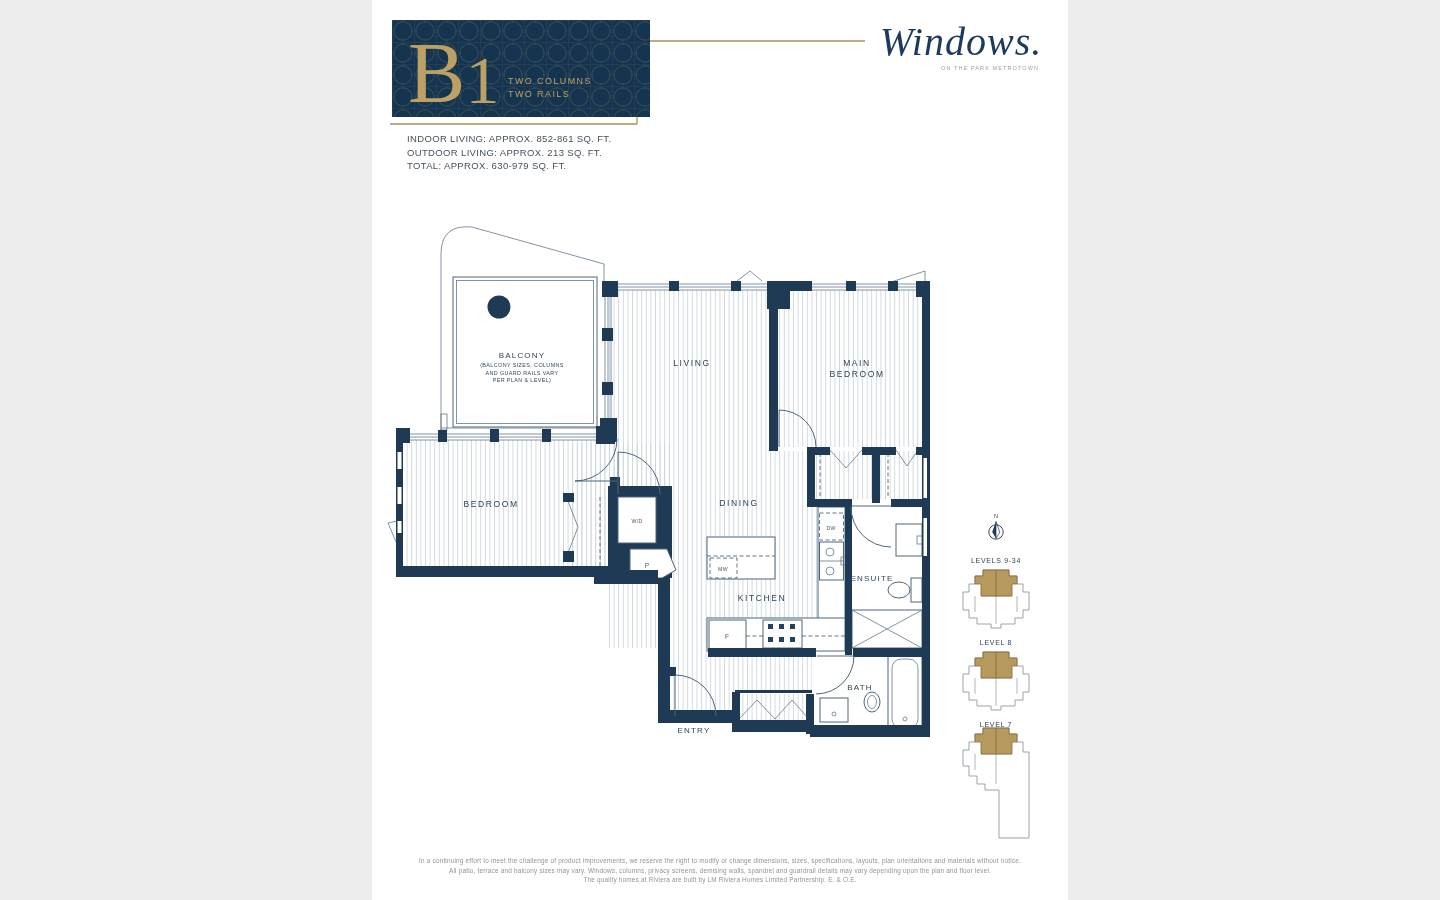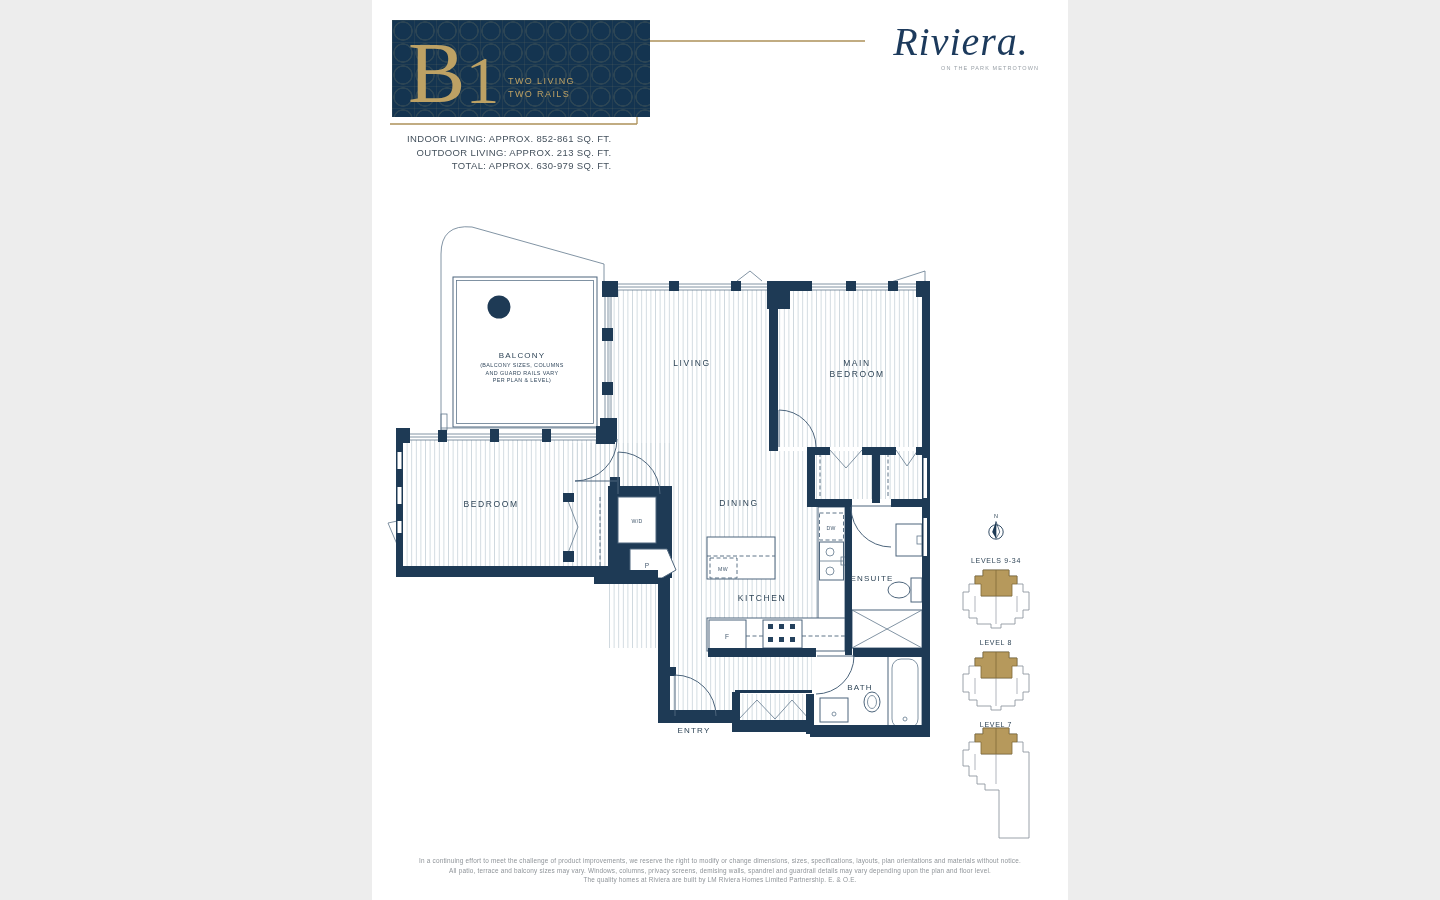--- a/index.html
+++ b/index.html
@@ -25,21 +25,21 @@
 
   
   .logo{position:absolute;left:505px;top:20px;width:168px;text-align:center;}
   .logo-brand{font-family:"Liberation Serif",serif;font-style:italic;font-size:40px;
     color:#1c3a5c;line-height:44px;letter-spacing:1px;}
   .logo-tagline{margin-top:1px;text-align:right;padding-right:6px;font-size:5.5px;
     letter-spacing:1.1px;color:#9aa1a8;}
 
   
   .stats{position:absolute;left:35px;top:132px;color:#44515d;font-size:9.5px;
-    line-height:13.5px;letter-spacing:0.35px;text-align:right;}
+    line-height:13.5px;letter-spacing:0.35px;}
 
   
   .floorplan{position:absolute;left:13px;top:210px;}
   .wall{fill:#1e3a55;}
   .white{fill:#ffffff;}
   .hatch{fill:url(#hatch);}
   .thin{stroke:#4d657c;stroke-width:1;fill:none;}
   .thin2{stroke:#62788d;stroke-width:0.8;fill:none;}
   .fixture{fill:#ffffff;stroke:#4d657c;stroke-width:1;}
   .dash{stroke:#4d657c;stroke-width:0.9;fill:none;stroke-dasharray:4 2.5;}
@@ -77,27 +77,27 @@
   <svg class="gold-frame" width="696" height="150">
     <path d="M265,41 H493 M265,41 V124 M18,124 H265" stroke="#ad9159" stroke-width="1.3" fill="none"></path>
   </svg>
 
   <div class="plan-card">
     <div class="plan-code">
       <span class="code-letter">B</span>
         <span class="code-number">1</span>
     </div>
     <div class="plan-type">
-      <div>TWO LIVING</div>
+      <div>TWO COLUMNS</div>
       <div>TWO RAILS</div>
     </div>
   </div>
 
   <div class="logo">
-    <div class="logo-brand"><span>Riviera</span><span>.</span></div>
+    <div class="logo-brand"><span>Windows</span><span>.</span></div>
     <div class="logo-tagline">ON THE PARK METROTOWN</div>
   </div>
 
   <div class="stats">
     <div>INDOOR LIVING: APPROX. 852-861 SQ. FT.</div>
     <div>OUTDOOR LIVING: APPROX. 213 SQ. FT.</div>
     <div>TOTAL: APPROX. 630-979 SQ. FT.</div>
   </div>
 
   <svg class="floorplan" width="560" height="540" viewBox="385 210 560 540">

